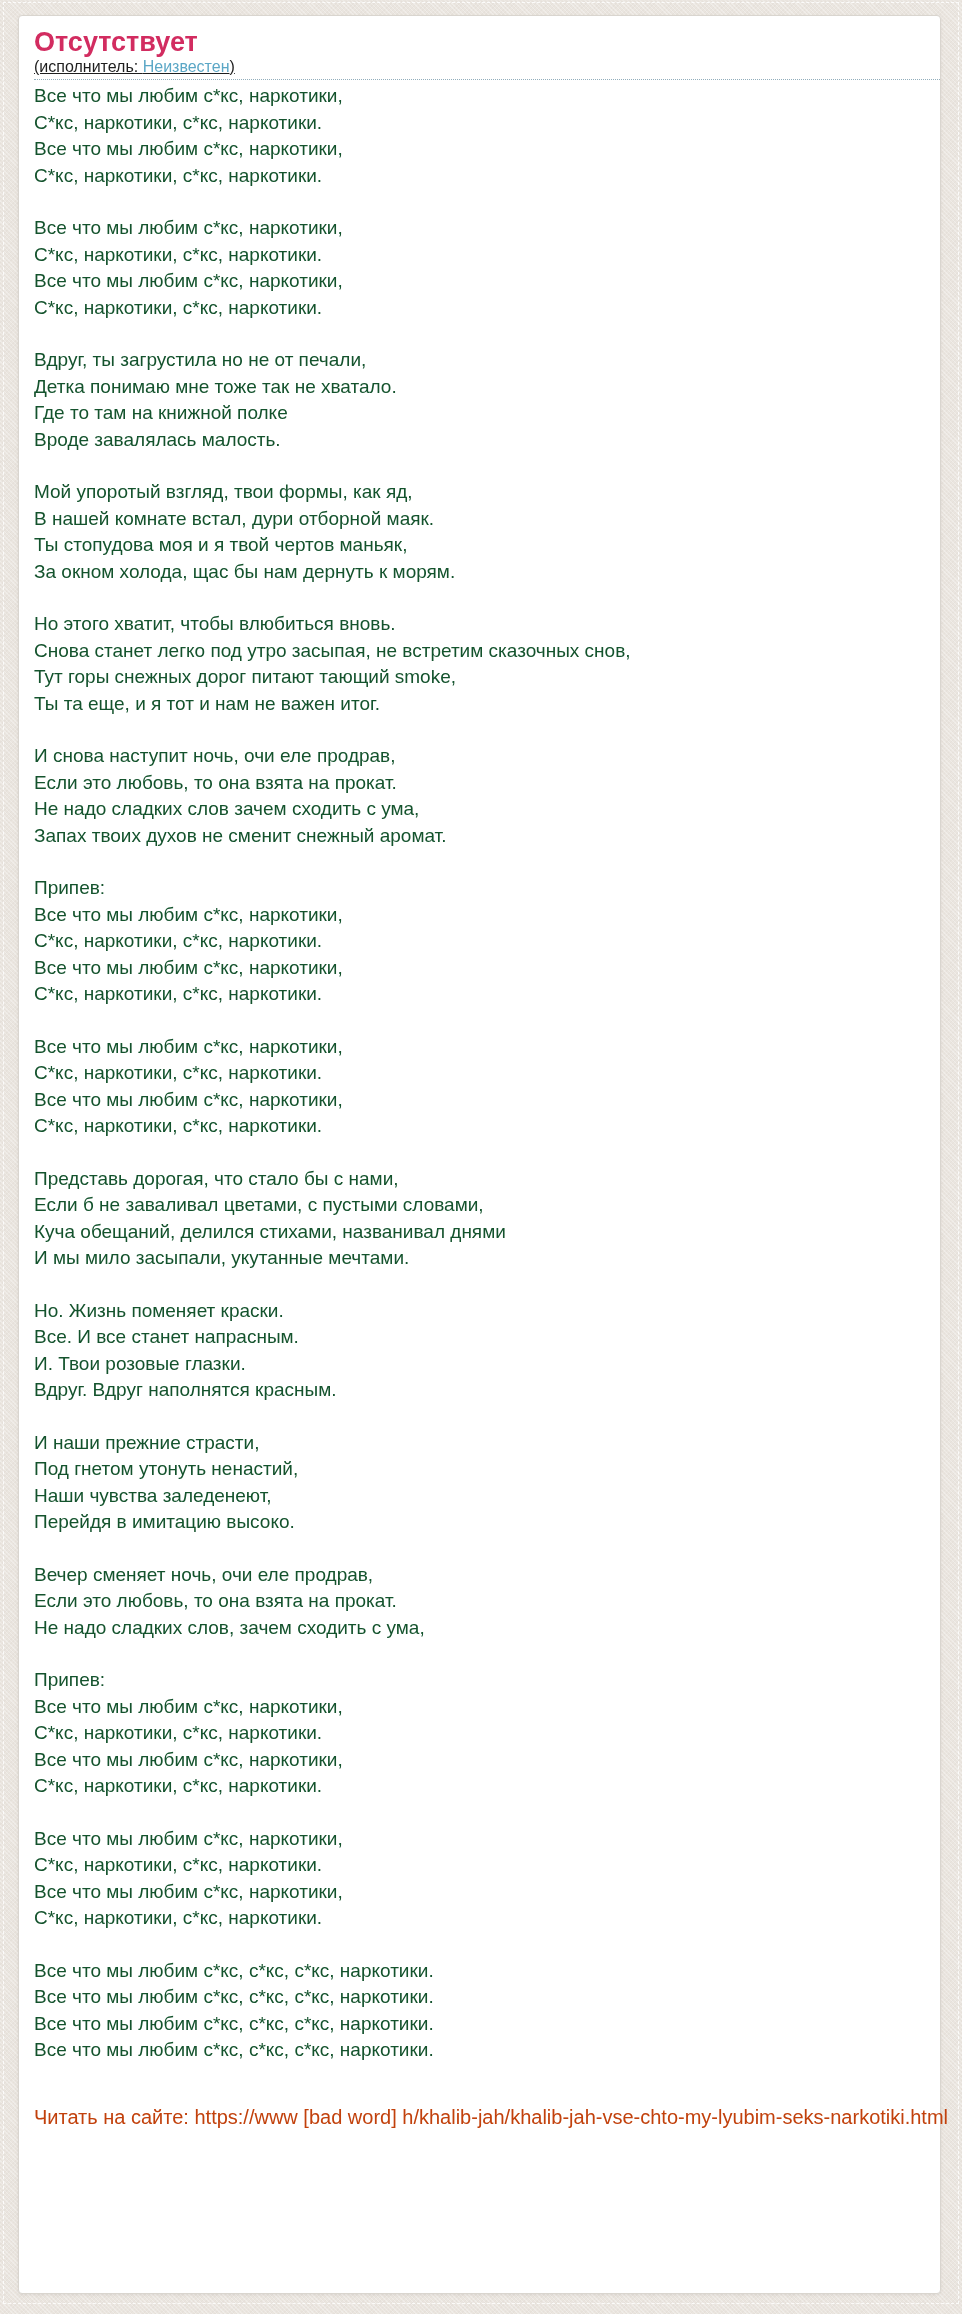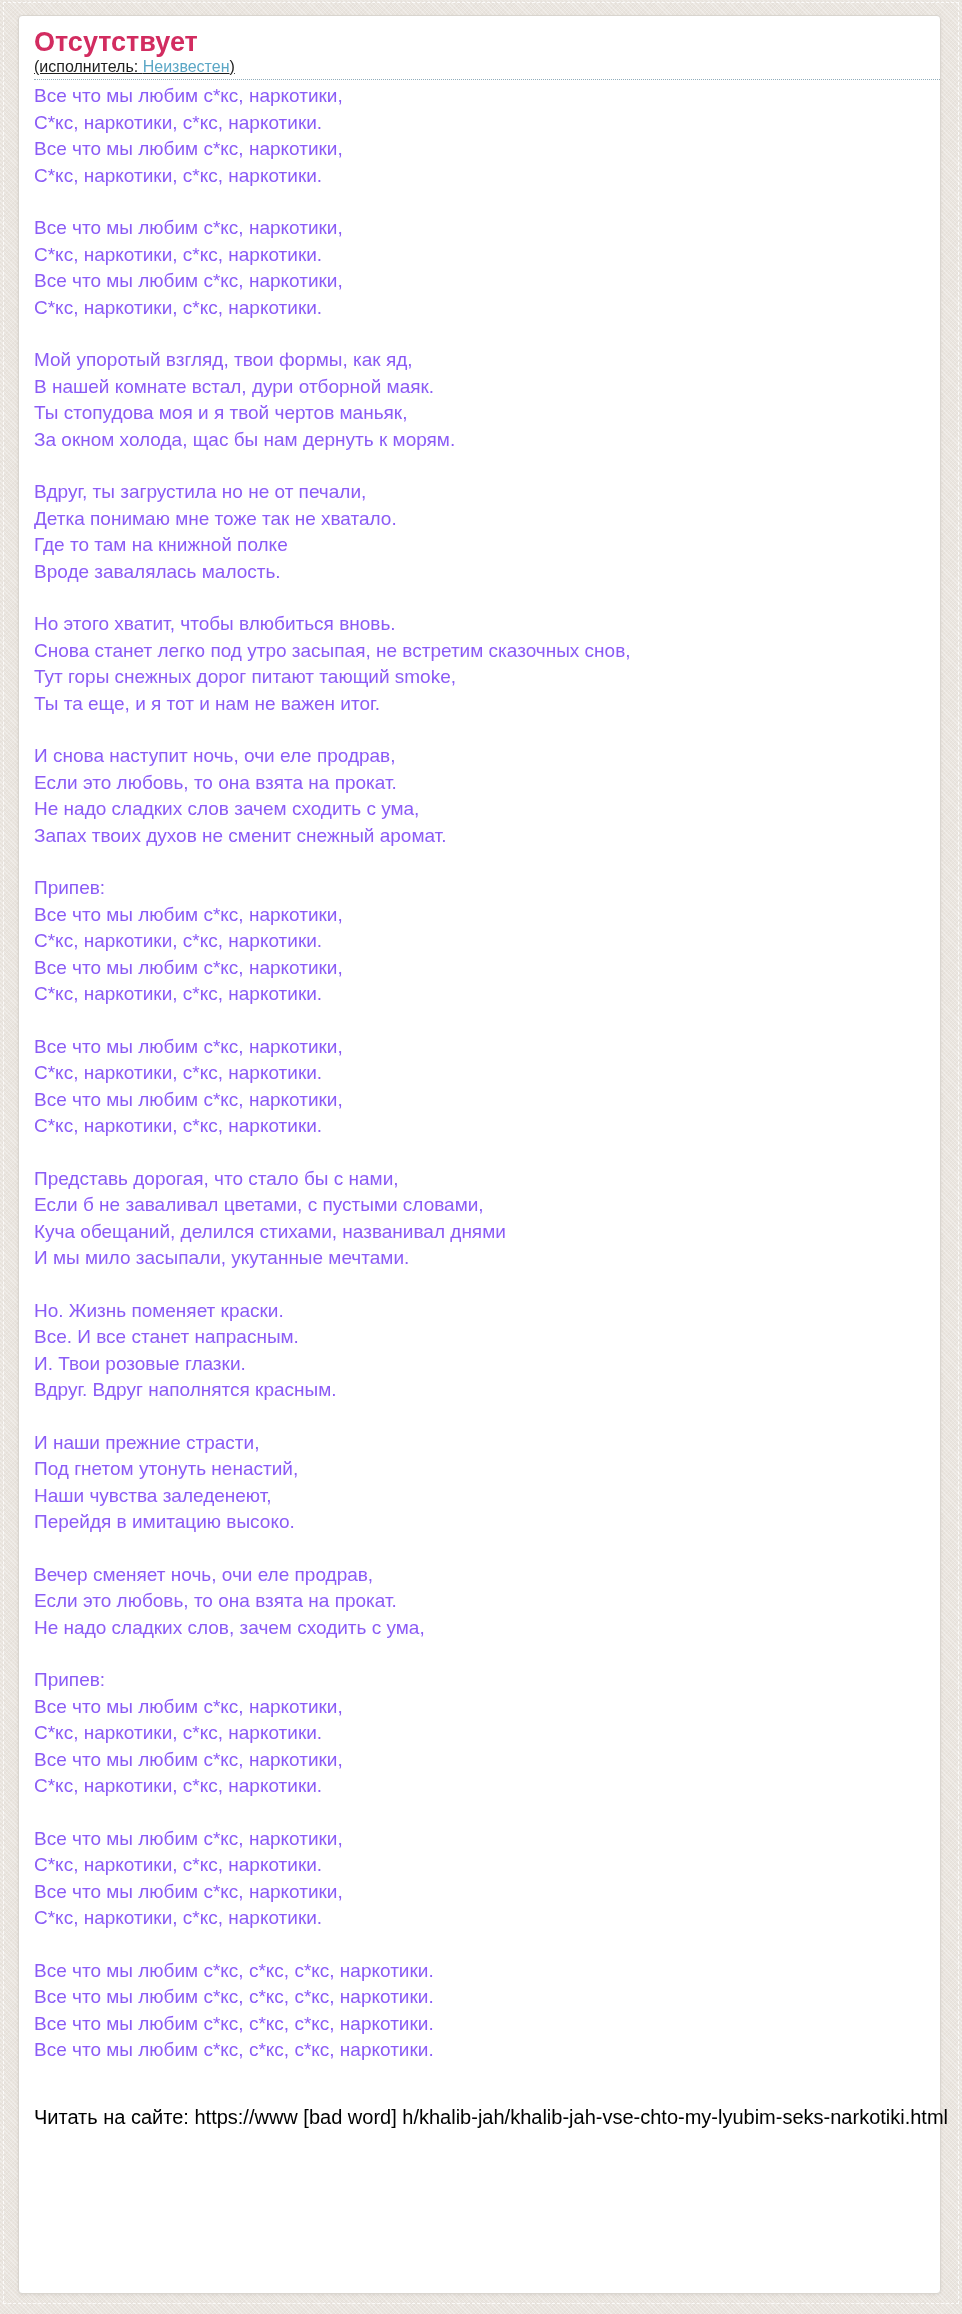--- a/index.html
+++ b/index.html
@@ -34,47 +34,47 @@
   }
   .header{
     border-bottom:1px dotted #92aebc;
     padding-bottom:2px;
   }
   .artist-link{color:#5ba7c6;text-decoration:none;cursor:pointer;}
   .lyrics{margin-top:3px;}
   .stanza{
     margin:0 0 26px 0;
     font-size:19px;line-height:26.5px;
-    color:#8b5cf6;
+    color:#14532d;
   }
   .footer-line{
     margin-top:40px;
     font-size:20px;line-height:26px;
-    color:#000000;
+    color:#c2410c;
     white-space:nowrap;
   }
 </style>
 </head>
 <body>
 
 <div class="stitch-frame"></div>
 
 <div class="card">
   <div class="content">
 
     <div class="header">
       <h1 class="page-title">Отсутствует</h1>
       <div class="subtitle"><span>(исполнитель: </span><a class="artist-link">Неизвестен</a><span>)</span></div>
     </div>
 
     <div class="lyrics">
         <p class="stanza"><span>Все что мы любим с*кс, наркотики,</span><br><span>С*кс, наркотики, с*кс, наркотики.</span><br><span>Все что мы любим с*кс, наркотики,</span><br><span>С*кс, наркотики, с*кс, наркотики.</span></p>
         <p class="stanza"><span>Все что мы любим с*кс, наркотики,</span><br><span>С*кс, наркотики, с*кс, наркотики.</span><br><span>Все что мы любим с*кс, наркотики,</span><br><span>С*кс, наркотики, с*кс, наркотики.</span></p>
+        <p class="stanza"><span>Вдруг, ты загрустила но не от печали,</span><br><span>Детка понимаю мне тоже так не хватало.</span><br><span>Где то там на книжной полке</span><br><span>Вроде завалялась малость.</span></p>
         <p class="stanza"><span>Мой упоротый взгляд, твои формы, как яд,</span><br><span>В нашей комнате встал, дури отборной маяк.</span><br><span>Ты стопудова моя и я твой чертов маньяк,</span><br><span>За окном холода, щас бы нам дернуть к морям.</span></p>
-        <p class="stanza"><span>Вдруг, ты загрустила но не от печали,</span><br><span>Детка понимаю мне тоже так не хватало.</span><br><span>Где то там на книжной полке</span><br><span>Вроде завалялась малость.</span></p>
         <p class="stanza"><span>Но этого хватит, чтобы влюбиться вновь.</span><br><span>Снова станет легко под утро засыпая, не встретим сказочных снов,</span><br><span>Тут горы снежных дорог питают тающий smoke,</span><br><span>Ты та еще, и я тот и нам не важен итог.</span></p>
         <p class="stanza"><span>И снова наступит ночь, очи еле продрав,</span><br><span>Если это любовь, то она взята на прокат.</span><br><span>Не надо сладких слов зачем сходить с ума,</span><br><span>Запах твоих духов не сменит снежный аромат.</span></p>
         <p class="stanza"><span>Припев:</span><br><span>Все что мы любим с*кс, наркотики,</span><br><span>С*кс, наркотики, с*кс, наркотики.</span><br><span>Все что мы любим с*кс, наркотики,</span><br><span>С*кс, наркотики, с*кс, наркотики.</span></p>
         <p class="stanza"><span>Все что мы любим с*кс, наркотики,</span><br><span>С*кс, наркотики, с*кс, наркотики.</span><br><span>Все что мы любим с*кс, наркотики,</span><br><span>С*кс, наркотики, с*кс, наркотики.</span></p>
         <p class="stanza"><span>Представь дорогая, что стало бы с нами,</span><br><span>Если б не заваливал цветами, с пустыми словами,</span><br><span>Куча обещаний, делился стихами, названивал днями</span><br><span>И мы мило засыпали, укутанные мечтами.</span></p>
         <p class="stanza"><span>Но. Жизнь поменяет краски.</span><br><span>Все. И все станет напрасным.</span><br><span>И. Твои розовые глазки.</span><br><span>Вдруг. Вдруг наполнятся красным.</span></p>
         <p class="stanza"><span>И наши прежние страсти,</span><br><span>Под гнетом утонуть ненастий,</span><br><span>Наши чувства заледенеют,</span><br><span>Перейдя в имитацию высоко.</span></p>
         <p class="stanza"><span>Вечер сменяет ночь, очи еле продрав,</span><br><span>Если это любовь, то она взята на прокат.</span><br><span>Не надо сладких слов, зачем сходить с ума,</span><br></p>
         <p class="stanza"><span>Припев:</span><br><span>Все что мы любим с*кс, наркотики,</span><br><span>С*кс, наркотики, с*кс, наркотики.</span><br><span>Все что мы любим с*кс, наркотики,</span><br><span>С*кс, наркотики, с*кс, наркотики.</span></p>
         <p class="stanza"><span>Все что мы любим с*кс, наркотики,</span><br><span>С*кс, наркотики, с*кс, наркотики.</span><br><span>Все что мы любим с*кс, наркотики,</span><br><span>С*кс, наркотики, с*кс, наркотики.</span></p>

